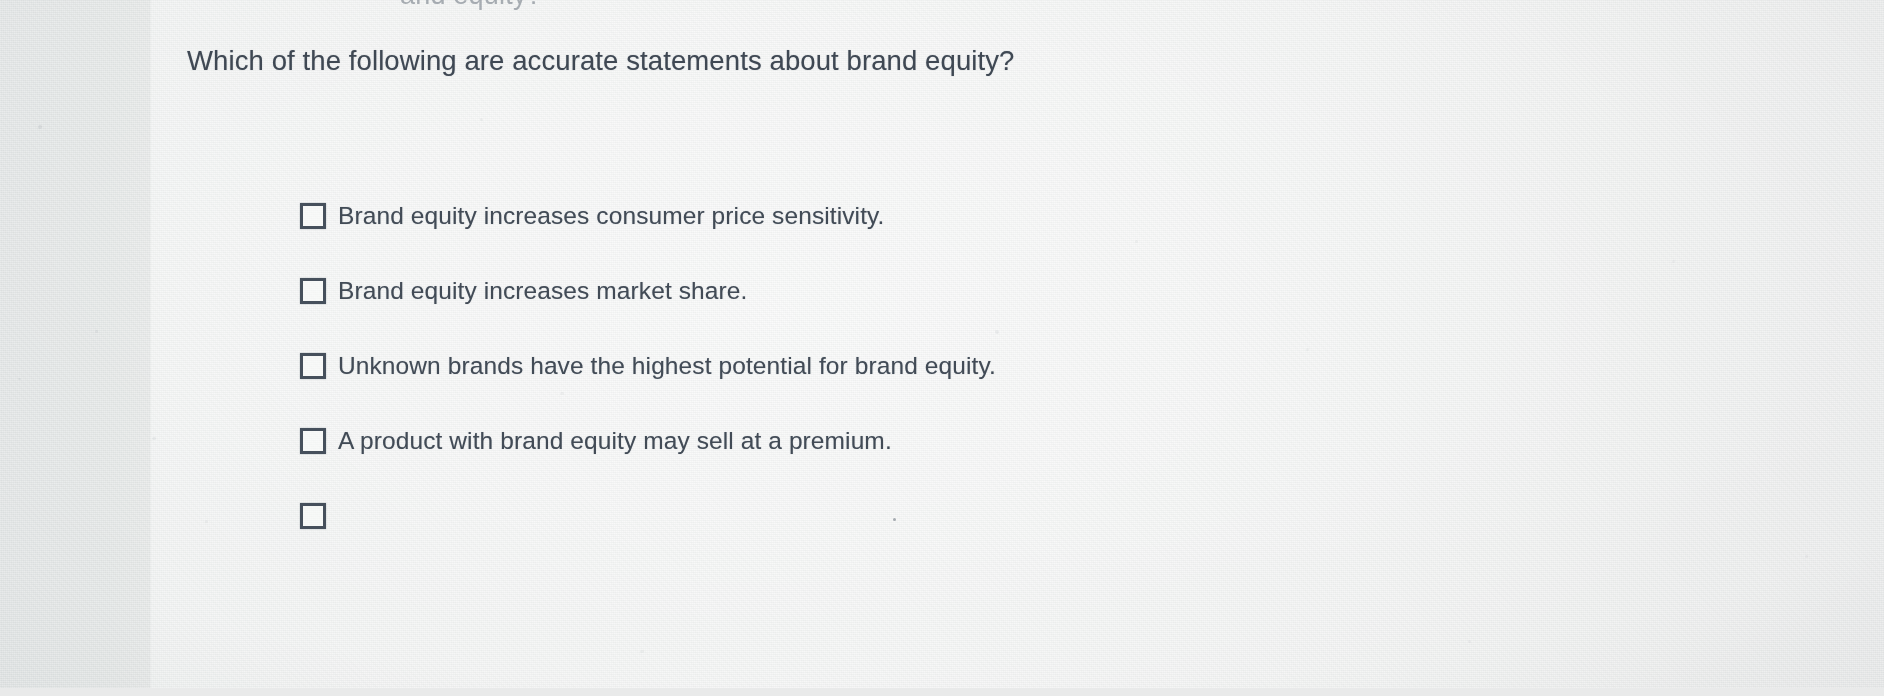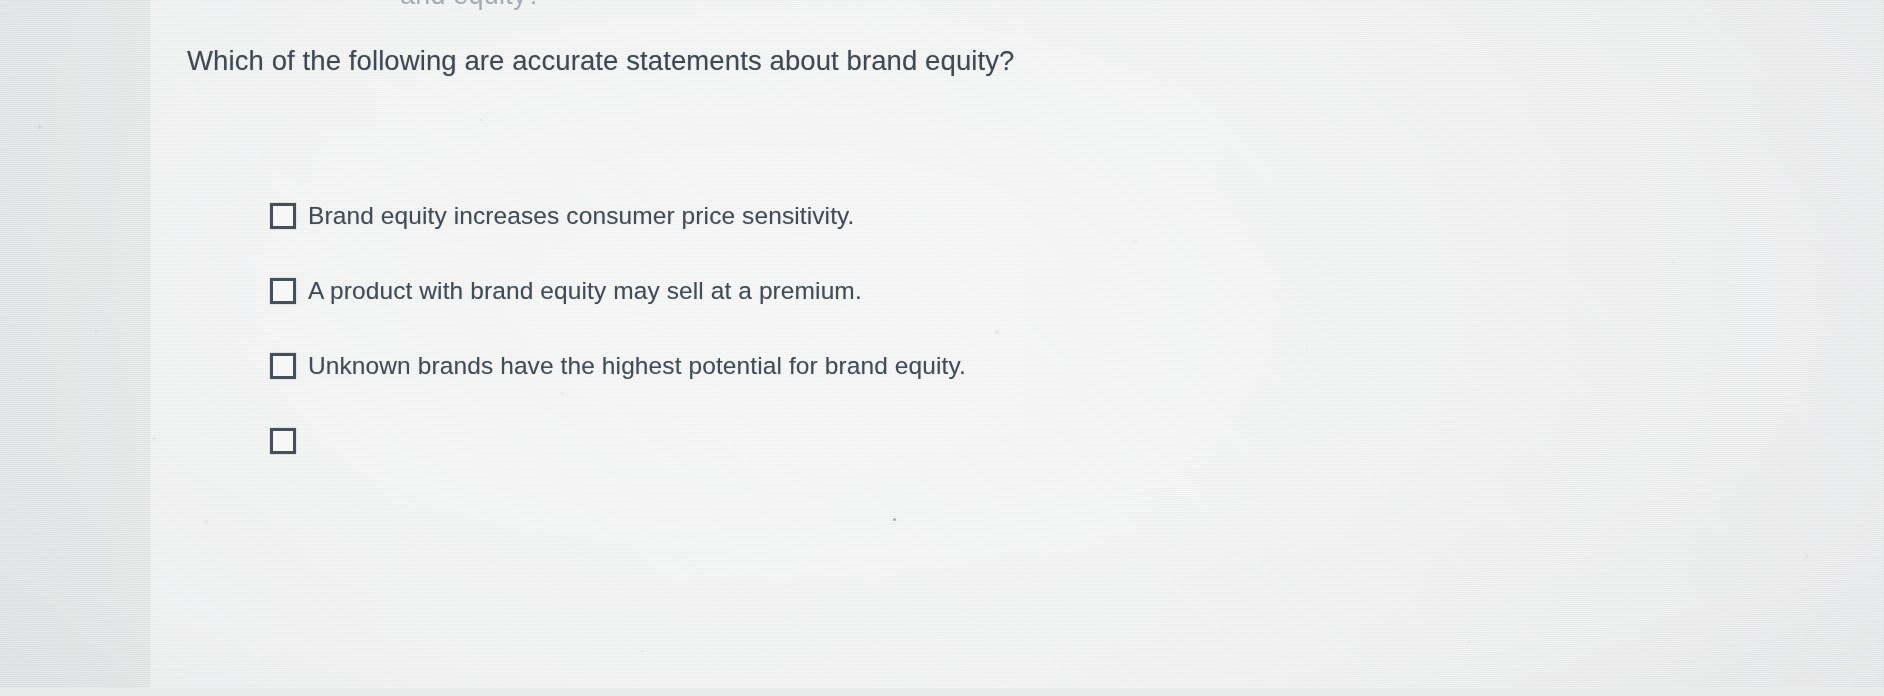--- a/index.html
+++ b/index.html
@@ -125,21 +125,21 @@
     font-size: 27.5px;
     line-height: 36px;
     letter-spacing: 0.1px;
     color: #3f4853;
     white-space: nowrap;
     text-shadow: 0 0 1.1px rgba(140,150,160,0.55);
   }
 
   .options {
     position: absolute;
-    left: 270px;
+    left: 300px;
     top: 196px;
     width: 1100px;
   }
 
   .option-row {
     position: relative;
     display: flex;
     align-items: center;
     height: 40px;
     margin-bottom: 35px;
@@ -208,29 +208,33 @@
 
     <div class="question">Which of the following are accurate statements about brand equity?</div>
 
     <div class="options">
 
       <div class="option-row">
         <span class="checkbox"></span>
         <span class="option-label">Brand equity increases consumer price sensitivity.</span>
       </div>
 
+      <div class="option-row">
+        <span class="checkbox"></span>
+        <span class="option-label">Brand equity increases market share.</span>
+      </div>
+
+      <div class="option-row">
+        <span class="checkbox"></span>
+        <span class="option-label">Unknown brands have the highest potential for brand equity.</span>
+      </div>
 
       <div class="option-row">
         <span class="checkbox"></span>
         <span class="option-label">A product with brand equity may sell at a premium.</span>
-      </div>
-
-      <div class="option-row">
-        <span class="checkbox"></span>
-        <span class="option-label">Unknown brands have the highest potential for brand equity.</span>
       </div>
 
       <div class="option-row">
         <span class="checkbox"></span>
       </div>
 
     </div>
 
     <div class="stray-mark"></div>
 

